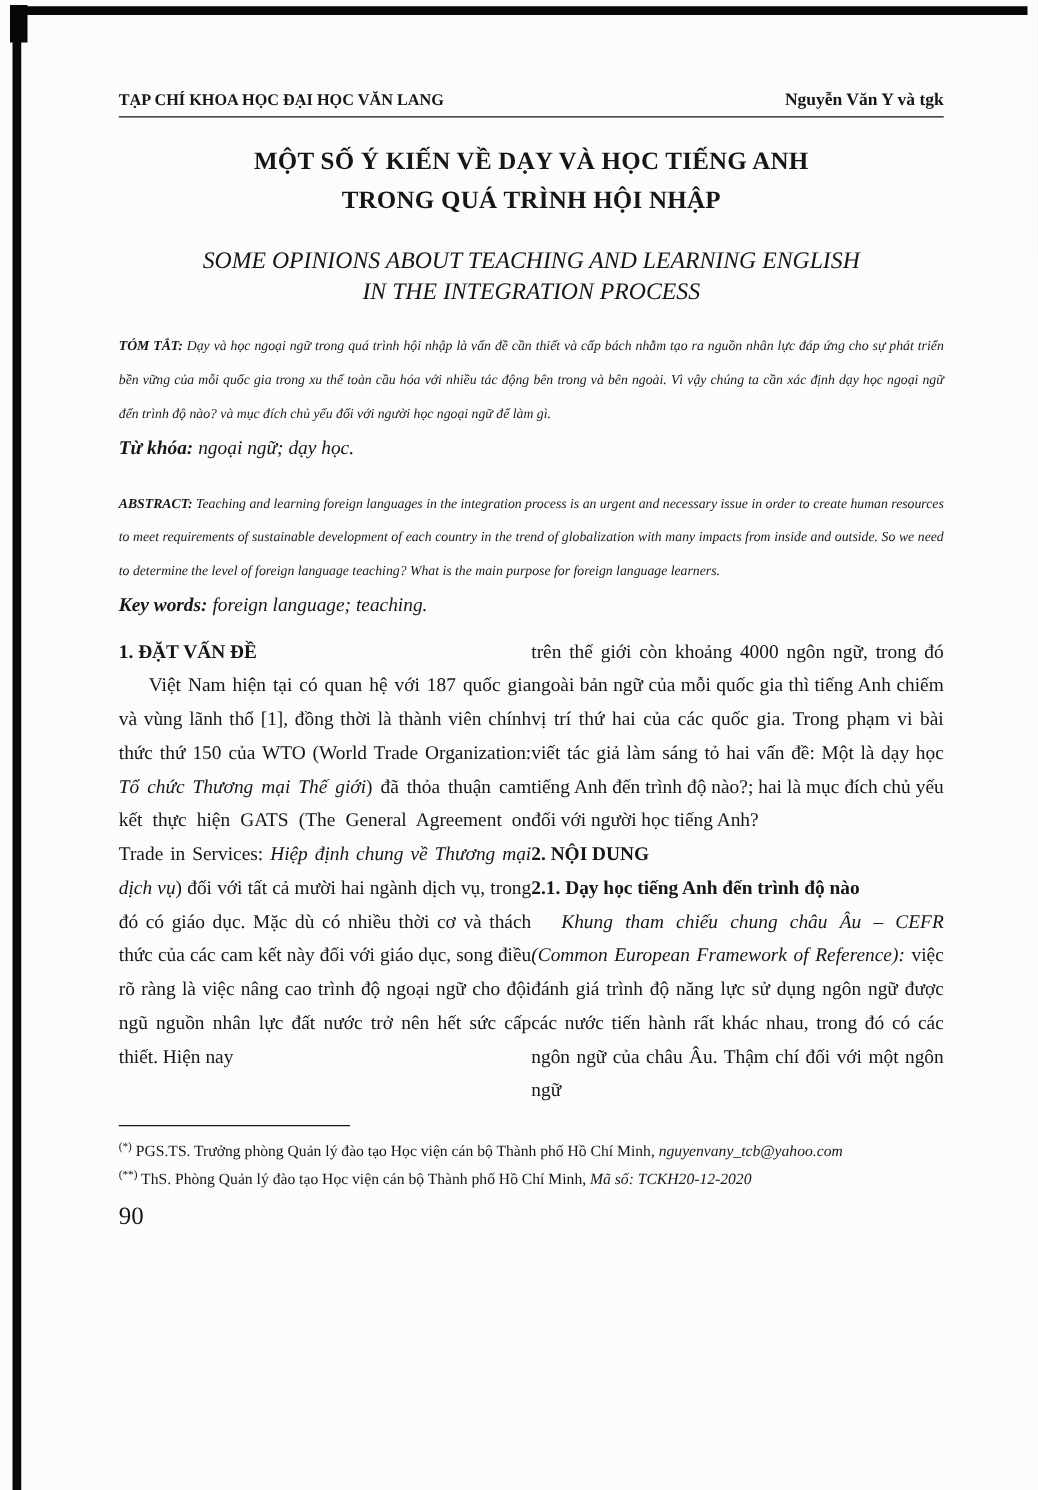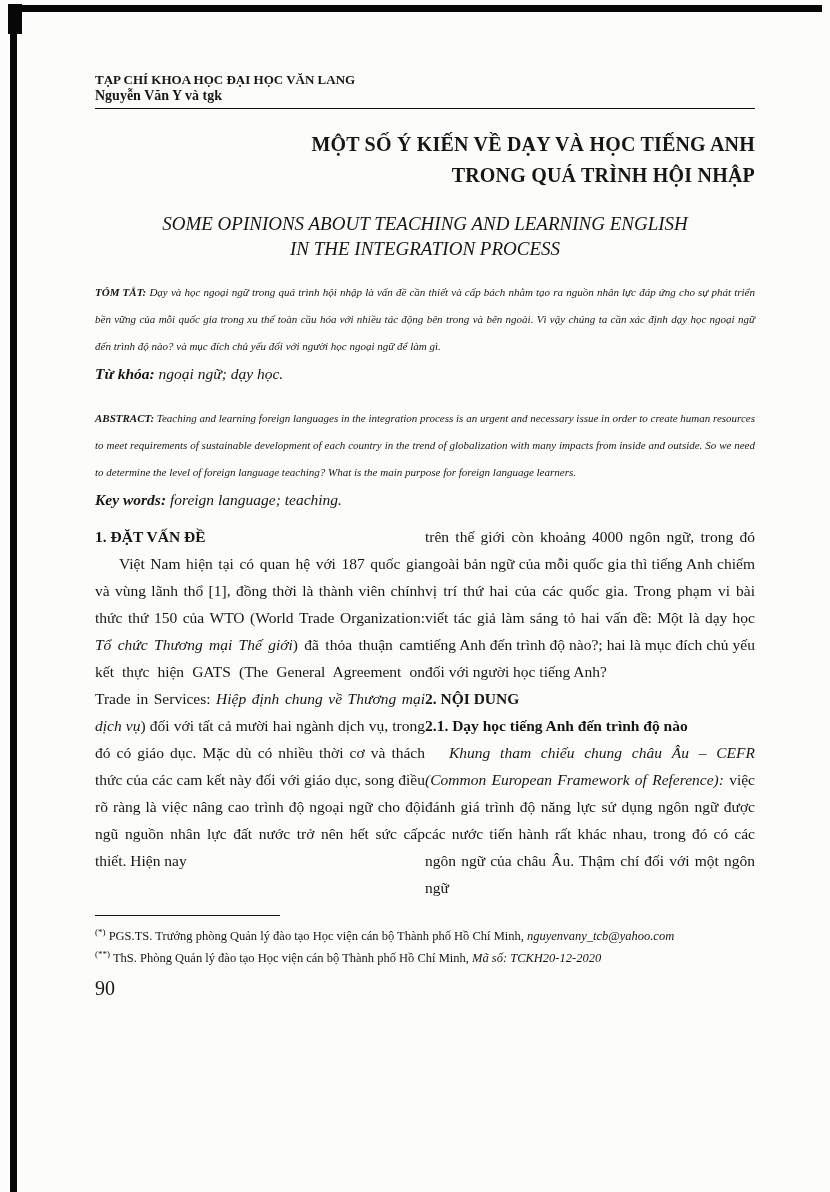--- a/index.html
+++ b/index.html
@@ -24,27 +24,26 @@
     position: absolute;
     left: 95px; top: 72px;
     width: 660px;
   }
 
   .running-header {
     display: flex; justify-content: space-between; align-items: baseline;
     font-weight: bold; font-size: 13px;
     border-bottom: 1.6px solid #111;
     padding-bottom: 4px;
-    flex-direction: column;
   }
   .running-header .rh-right { font-size: 14px; font-family: Liberation Serif, serif; }
 
   .title {
     margin: 20px 0 0 0;
-    text-align: right;
+    text-align: center;
     font-size: 20px; font-weight: bold;
     line-height: 31px;
     letter-spacing: 0.2px;
   }
   .title-en {
     margin: 20px 0 0 0;
     text-align: center;
     font-size: 19px; font-weight: normal; font-style: italic;
     line-height: 25px;
   }

